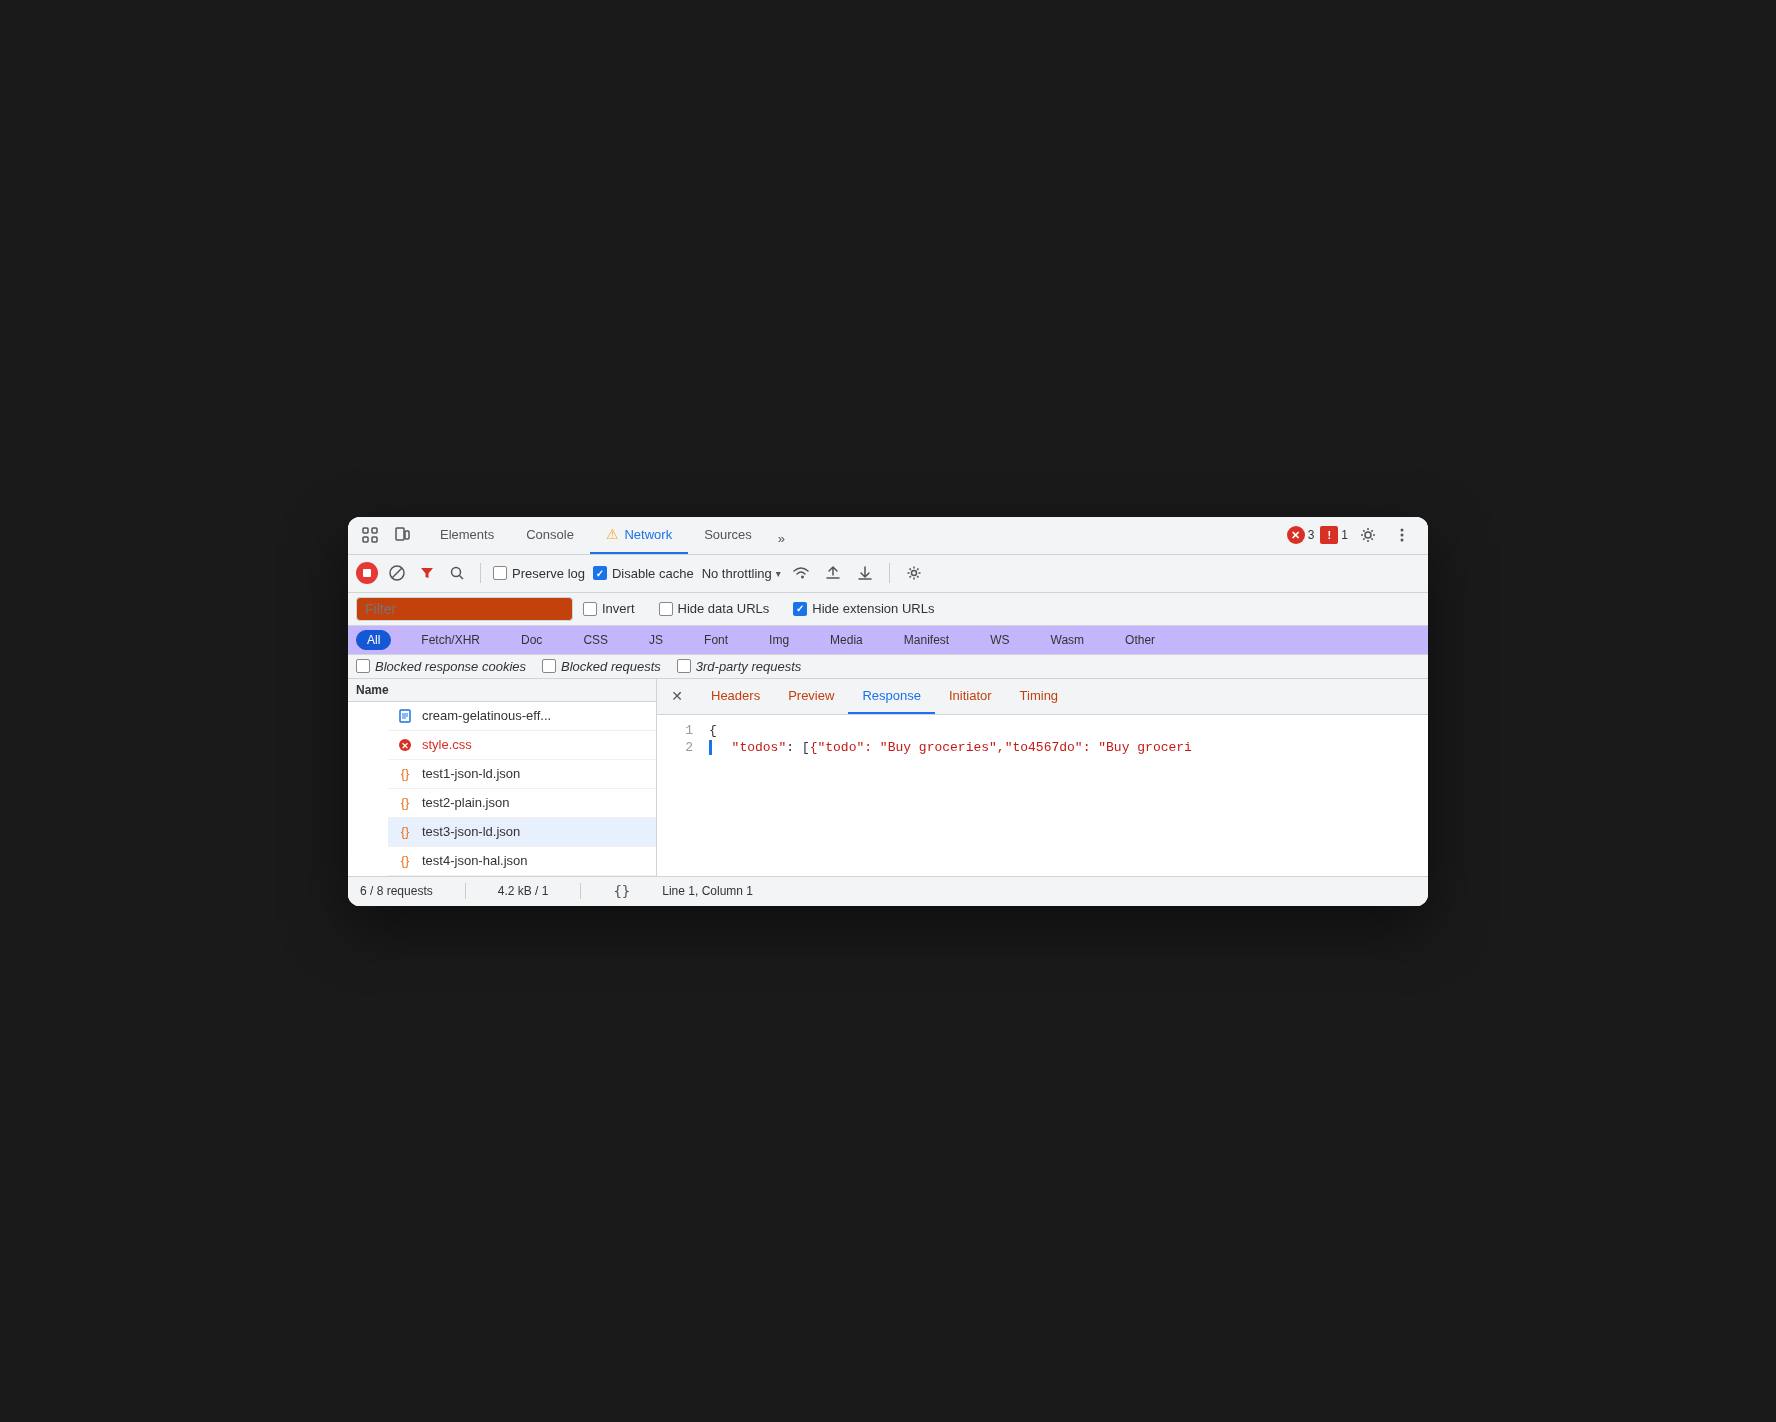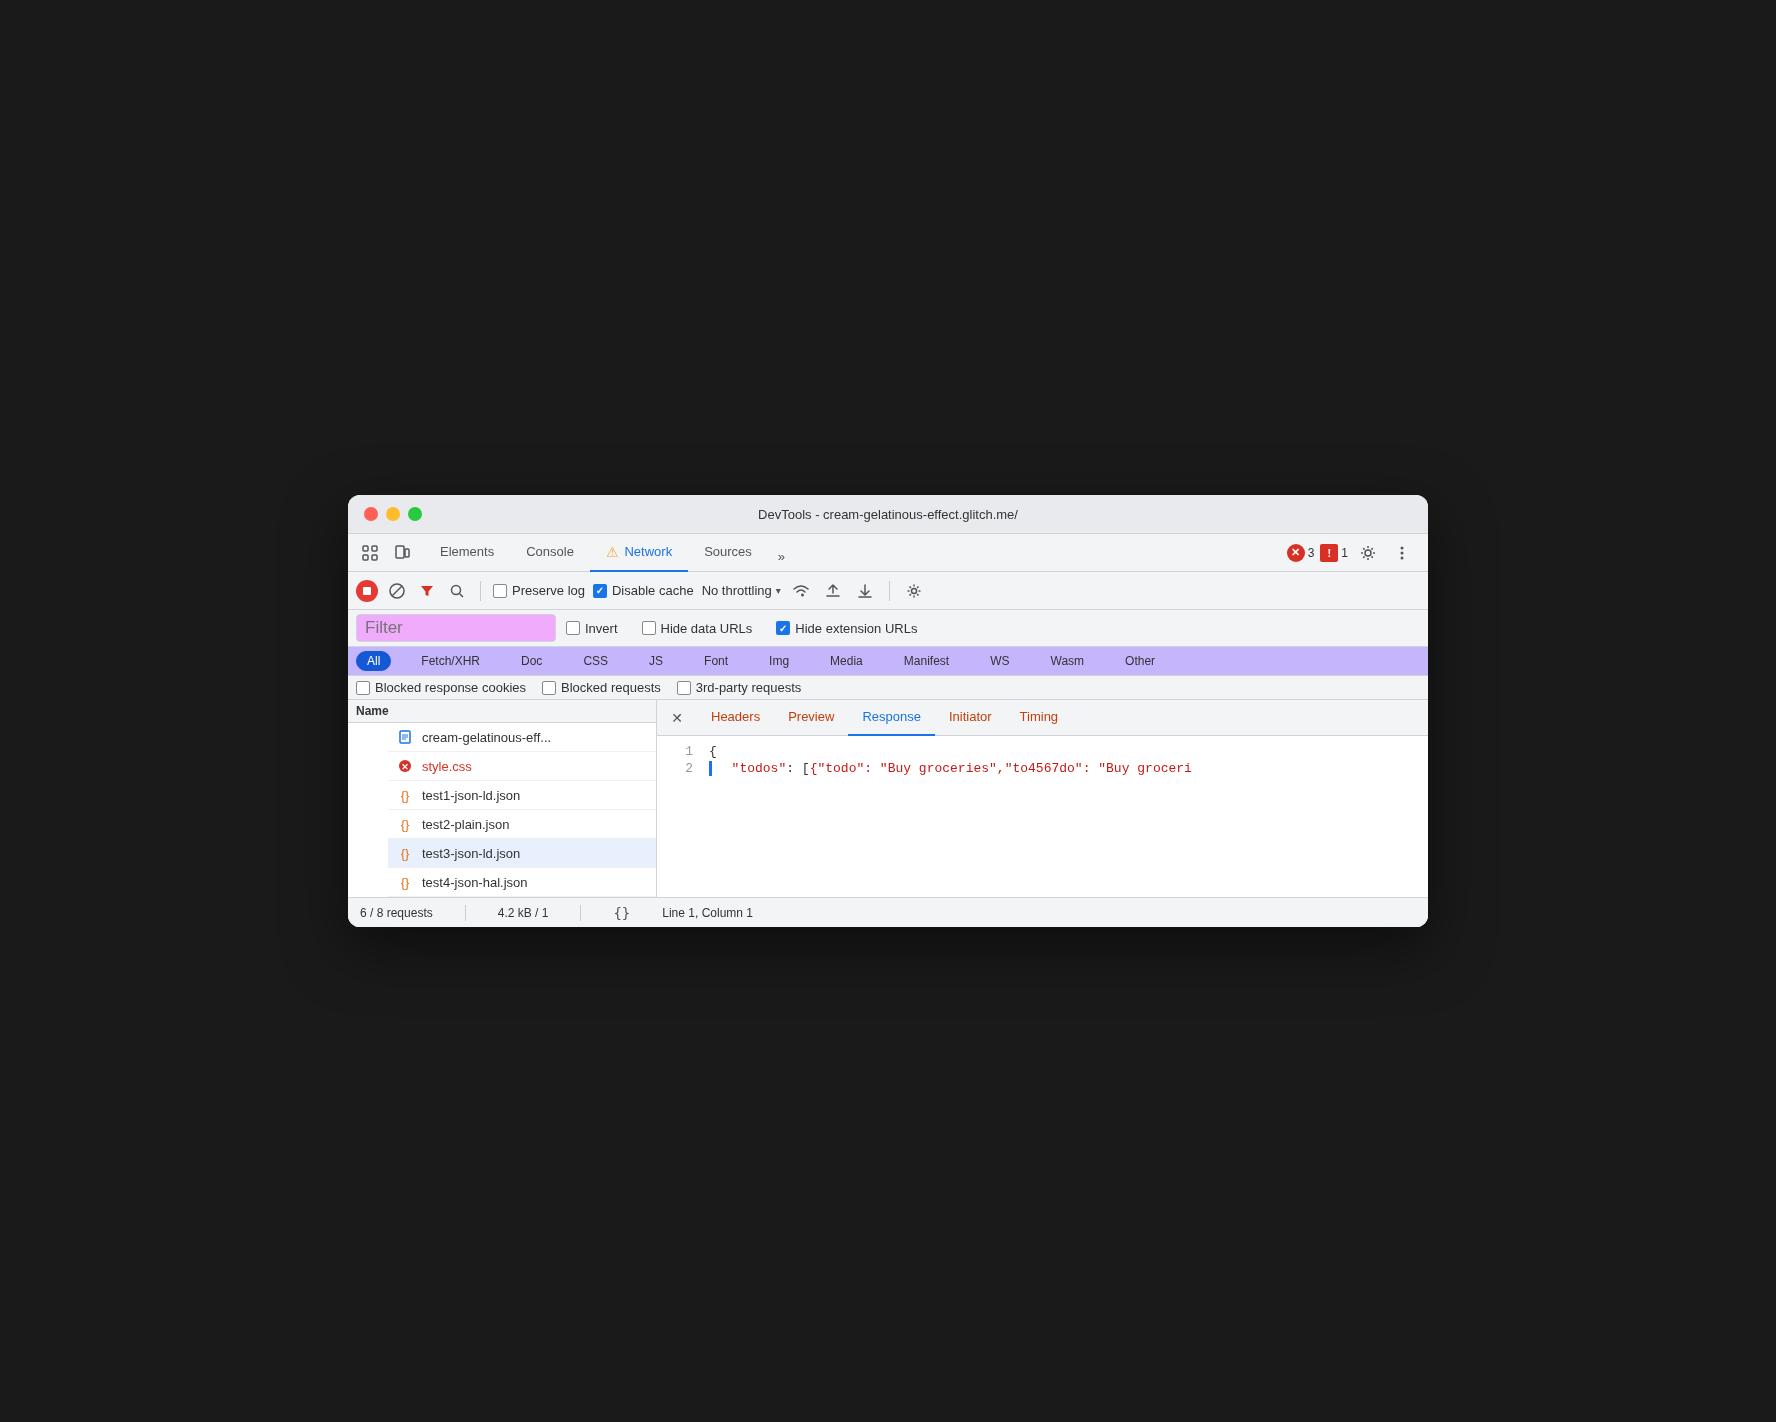--- a/index.html
+++ b/index.html
@@ -263,23 +263,23 @@
       border-bottom: 1px solid #d0d3d8;
       display: flex;
       align-items: center;
       padding: 4px 8px;
       gap: 10px;
     }
     .filter-input {
       border: 1px solid #d0d3d8;
       border-radius: 4px;
       padding: 3px 8px;
-      font-size: 17px;
-      width: 200px;
-      background: #f0abfc;
+      font-size: 14px;
+      width: 217px;
+      background: #c2410c;
       outline: none;
     }
     .filter-options {
       display: flex;
       align-items: center;
       gap: 24px;
     }
     
     .type-filter-bar {
       background: #c4b5fd;
@@ -305,20 +305,21 @@
       border-color: #1558d6;
     }
     
     .checkbox-filters-bar {
       background: #f3f4f6;
       border-bottom: 1px solid #d0d3d8;
       display: flex;
       align-items: center;
       padding: 4px 8px;
       gap: 16px;
+      font-style: italic;
     }
     
     .main-content {
       display: flex;
       flex: 1;
       min-height: 0;
     }
     
     .file-list {
       width: 309px;
@@ -491,28 +492,20 @@
       display: inline-block;
       cursor: pointer;
       background: white;
     }
   </style>
 </head>
 <body>
 
 <div class="window">
 
-  <div class="title-bar">
-    <div class="traffic-lights">
-      <div class="traffic-light tl-red"></div>
-      <div class="traffic-light tl-yellow"></div>
-      <div class="traffic-light tl-green"></div>
-    </div>
-    <span class="window-title">DevTools - cream-gelatinous-effect.glitch.me/</span>
-  </div>
 
   <div class="devtools-inner">
 
     <div class="top-toolbar">
       <div class="toolbar-left">
         <button class="icon-btn" title="Inspect">
           <svg width="16" height="16" viewBox="0 0 16 16" fill="none">
             <rect x="1" y="1" width="5" height="5" rx="1" stroke="#555" stroke-width="1.5" fill="none"></rect>
             <rect x="1" y="1" width="5" height="5" rx="1" stroke="#555" stroke-width="1.5" fill="none" transform="translate(9,0)"></rect>
             <rect x="1" y="1" width="5" height="5" rx="1" stroke="#555" stroke-width="1.5" fill="none" transform="translate(0,9)"></rect>

